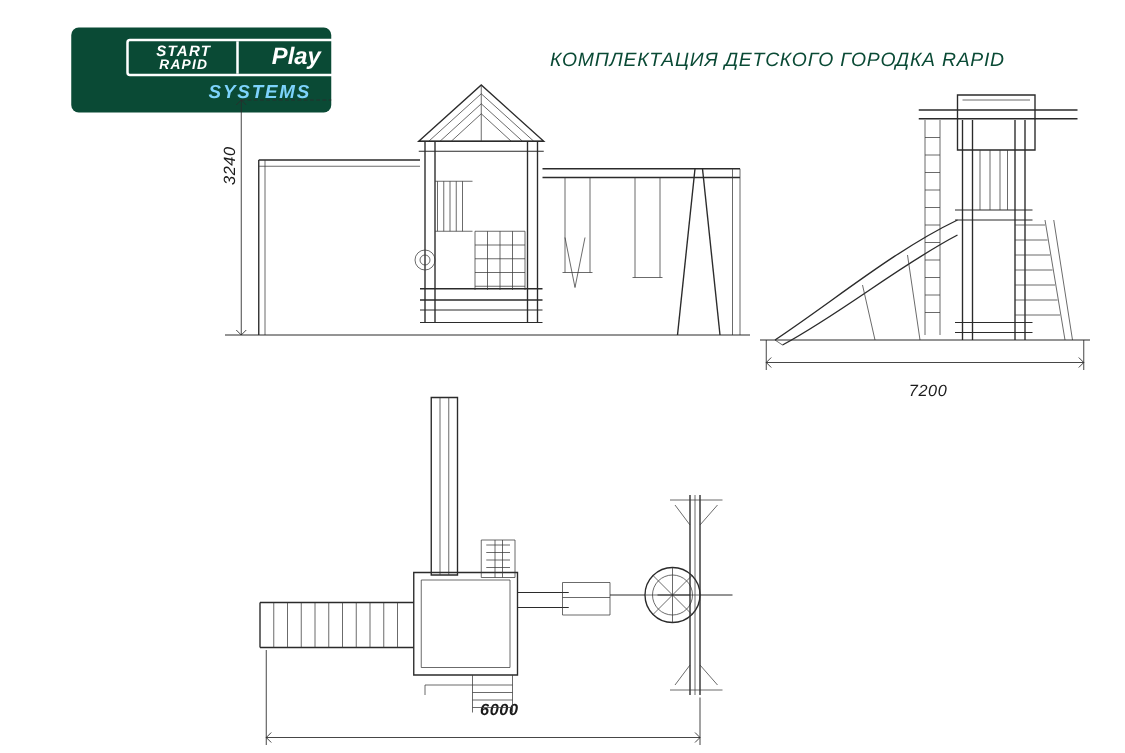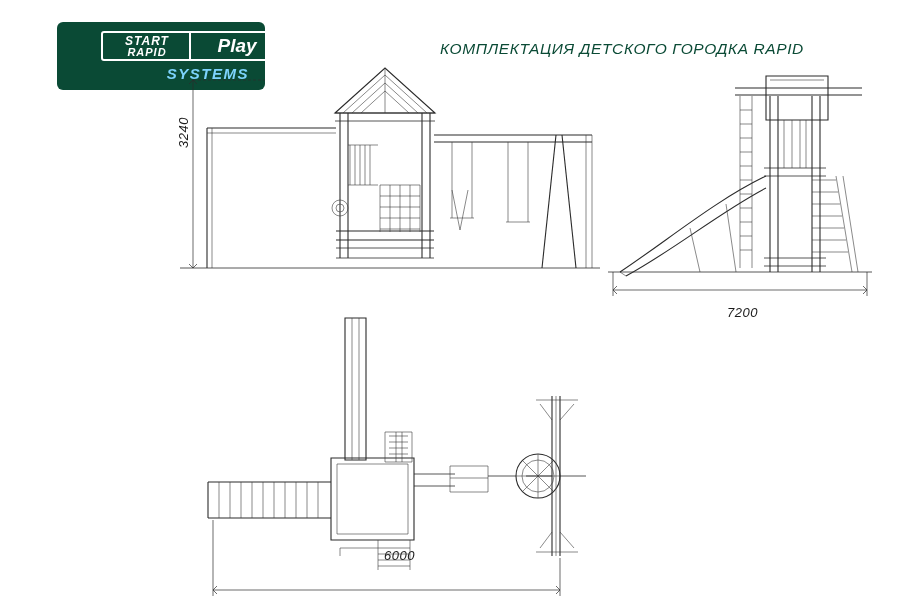--- a/index.html
+++ b/index.html
@@ -111,21 +111,22 @@
     top: 148px;
     transform: rotate(-90deg);
     transform-origin: left top;
   }
   #dim-width-side {
     left: 727px;
     top: 305px;
   }
   #dim-width-top {
     left: 384px;
-    top: 548px;
+    top: 560px;
+    font-weight: bold;
   }
   svg.draw {
     position: absolute;
     left: 0;
     top: 0;
     width: 900px;
     height: 602px;
   }
   .ln { stroke: #2b2b2b; fill: none; stroke-width: 0.8; }
   .ln2 { stroke: #2b2b2b; fill: none; stroke-width: 1.1; }

